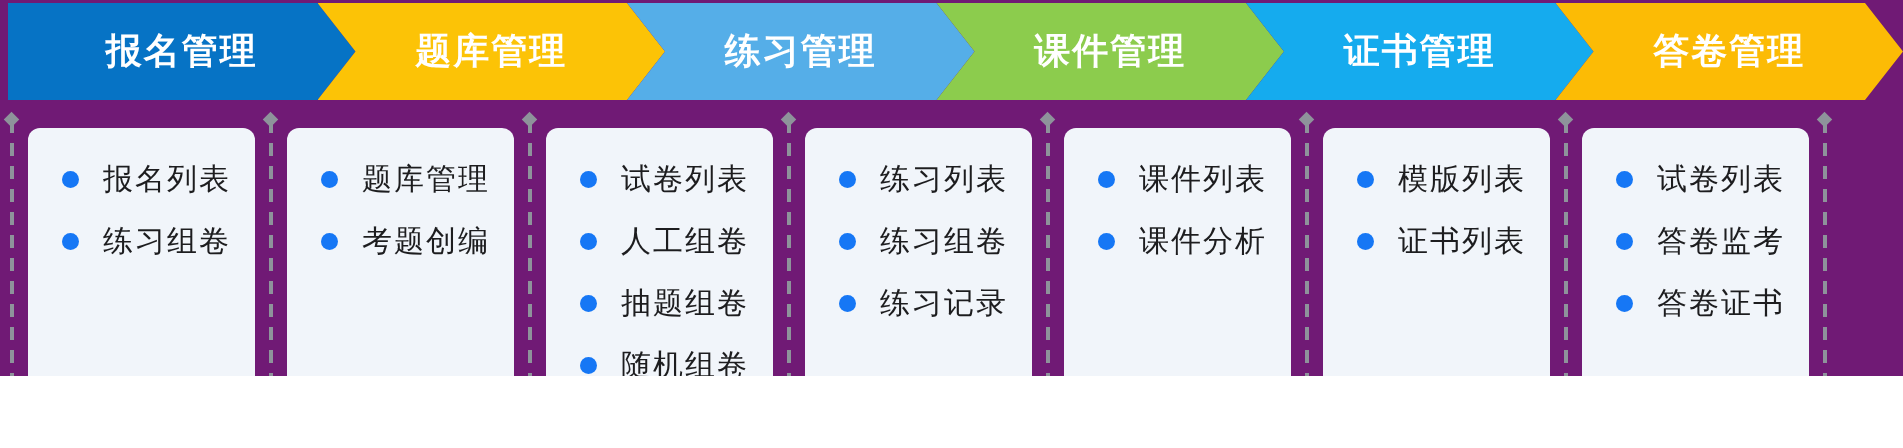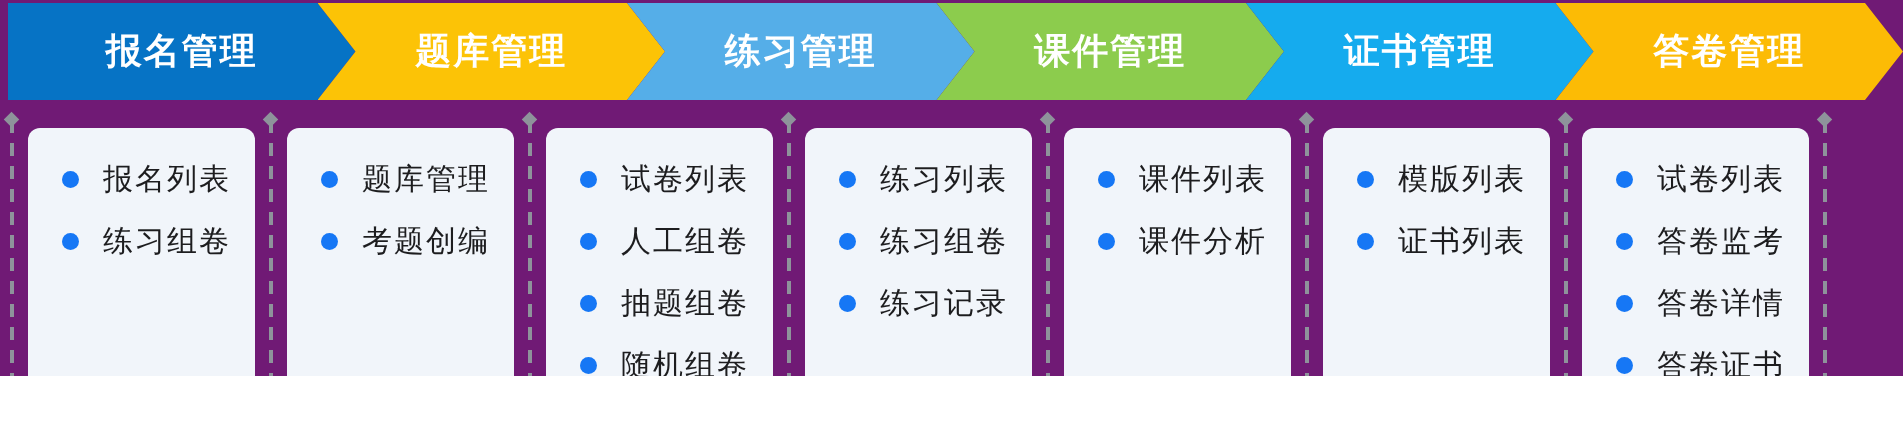--- a/index.html
+++ b/index.html
@@ -278,24 +278,20 @@
   <li class="item">
     <span class="dot"></span>
     <span class="item-label">试卷列表</span>
   </li>
 
   <li class="item">
     <span class="dot"></span>
     <span class="item-label">答卷监考</span>
   </li>
 
-  <li class="item">
-    <span class="dot"></span>
-    <span class="item-label">答卷详情</span>
-  </li>
 
   <li class="item">
     <span class="dot"></span>
     <span class="item-label">答卷证书</span>
   </li>
 </ul>
     </div>
   <div class="sep right">
       <span class="diamond"></span>
     </div>

